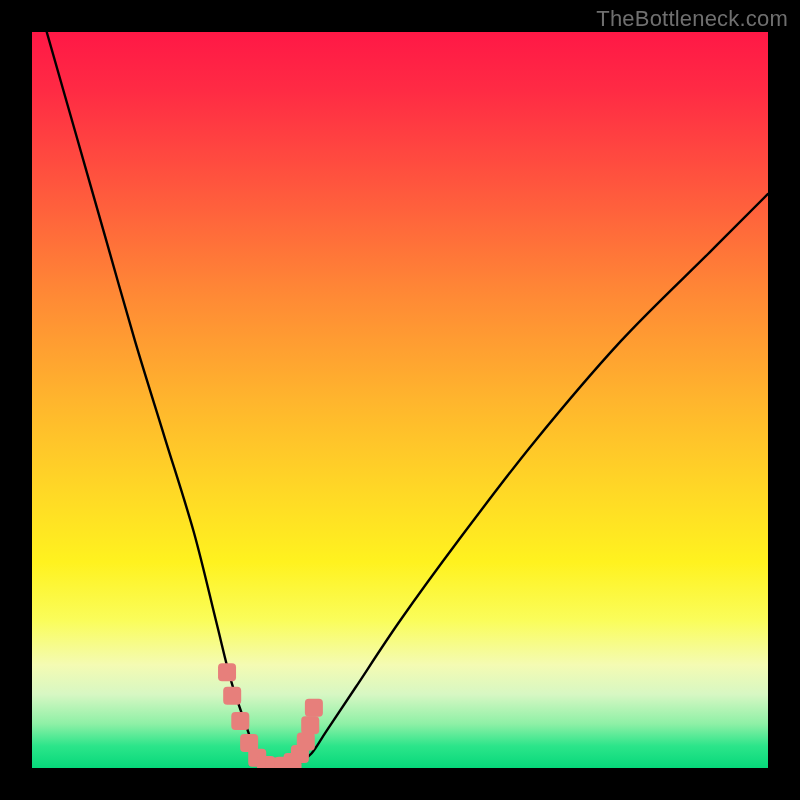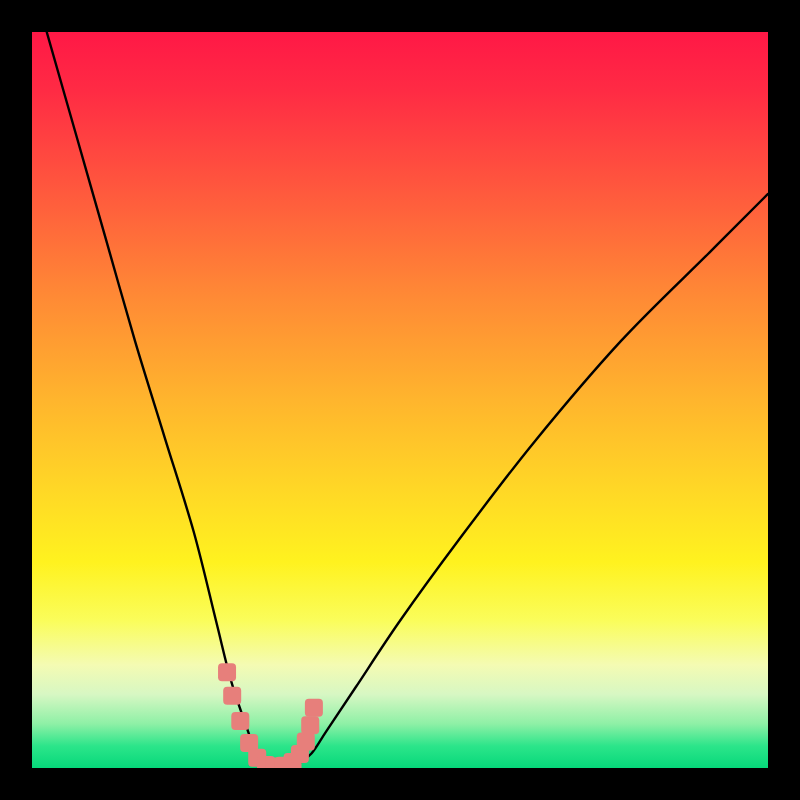--- a/index.html
+++ b/index.html
@@ -57,20 +57,21 @@
     left: 0;
     top: 0;
     width: 736px;
     height: 736px;
   }
 </style>
 </head>
 <body>
 
 <div class="frame">
+  <div class="watermark">TheBottleneck.com</div>
   <div class="plot-area">
     <svg class="curve" viewBox="0 0 736 736" preserveAspectRatio="none">
       <path id="curve-path" fill="none" stroke="#000" stroke-width="2.4" stroke-linecap="round" stroke-linejoin="round" d="M 14.72 0 C 19.4304 16.486399999999996, 34.7392 70.06719999999996, 44.16 103.03999999999996 C 53.580799999999996 136.01279999999997, 64.17920000000001 173.10720000000003, 73.60000000000001 206.08000000000004 C 83.02080000000001 239.05280000000005, 93.6192 277.3248, 103.04 309.12 C 112.4608 340.9152, 123.05919999999999 374.18240000000003, 132.48 404.8 C 141.90079999999998 435.4176, 153.6768 471.04, 161.92 500.48 C 170.1632 529.92, 178.112 565.2479999999999, 184 588.8 C 189.888 612.352, 194.00960000000003 631.1936000000001, 198.72000000000003 647.6800000000001 C 203.43040000000002 664.1664000000001, 209.3184 680.0640000000001, 213.44 691.84 C 217.5616 703.616, 220.94719999999998 714.2144, 224.48 721.28 C 228.0128 728.3456, 231.3984 733.6448, 235.52 736 C 239.6416 738.3552, 245.52960000000002 736.5888, 250.24 736 C 254.9504 735.4112, 260.2496 734.6752, 264.96 732.32 C 269.6704 729.9648000000001, 274.9696 726.5792, 279.68 721.28 C 284.3904 715.9807999999999, 287.3344 709.7984, 294.40000000000003 699.2 C 301.46560000000005 688.6016000000001, 312.06399999999996 672.704, 323.84 655.04 C 335.616 637.376, 351.5136 612.352, 368 588.8 C 384.4864 565.2479999999999, 405.6832 536.1024, 426.88 507.84000000000003 C 448.0768 479.5776, 474.57280000000003 443.95520000000005, 500.48 412.16 C 526.3872 380.3648, 560.5376000000001 339.7376, 588.8000000000001 309.12 C 617.0624 278.5024, 653.568 244.3520000000001, 677.12 220.80000000000007 C 700.672 197.24800000000005, 726.5792 171.34079999999997, 736 161.91999999999996"></path>
     </svg>
     <svg class="markers" viewBox="0 0 736 736" preserveAspectRatio="none">
       <g id="marker-group">
           <rect x="186.04" y="631.32" width="18" height="18" rx="4" ry="4" fill="#e77f7b"></rect>
           <rect x="191.19" y="654.87" width="18" height="18" rx="4" ry="4" fill="#e77f7b"></rect>
           <rect x="199.29" y="679.90" width="18" height="18" rx="4" ry="4" fill="#e77f7b"></rect>
           <rect x="208.12" y="701.98" width="18" height="18" rx="4" ry="4" fill="#e77f7b"></rect>

